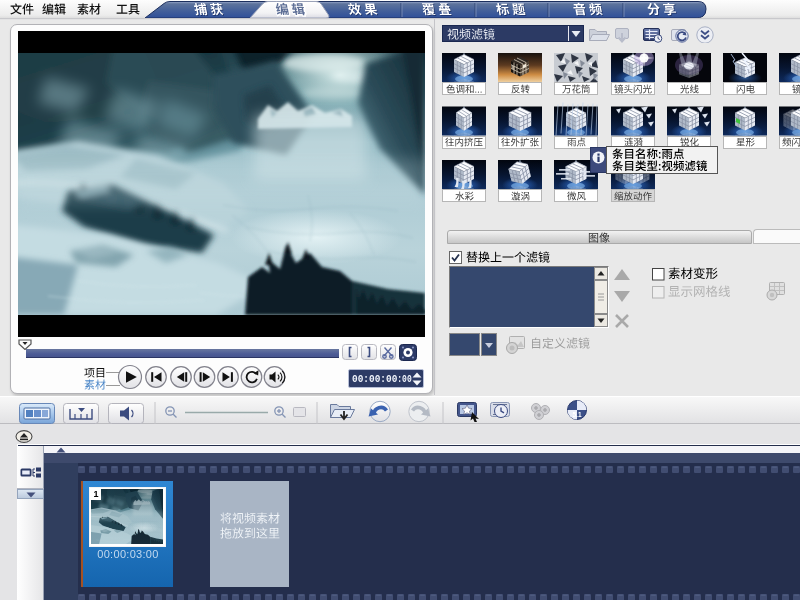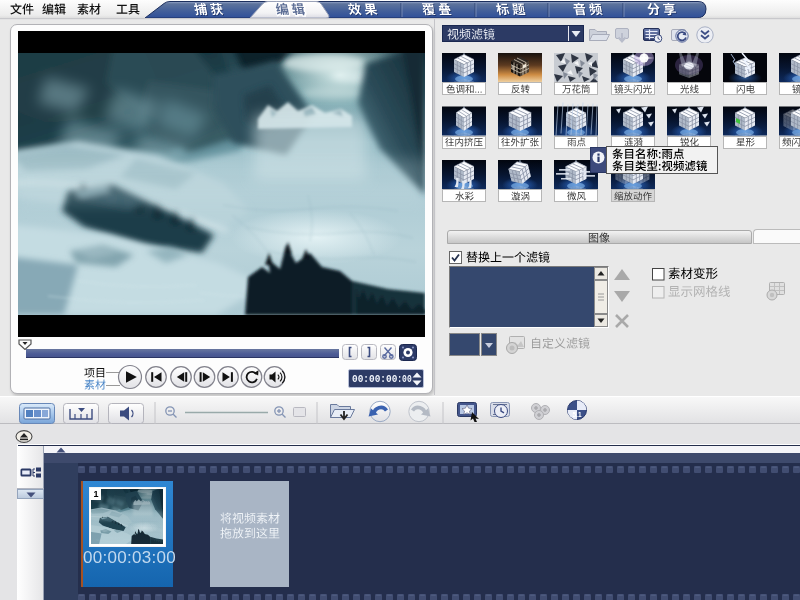--- a/index.html
+++ b/index.html
@@ -1144,19 +1144,19 @@
  <path d="M227,262 L230,224 L244,214 L252,220 L250,206 L262,216 L268,192 L278,210 L292,200 L304,214 L322,218 L334,228 L338,262 Z" fill="#0c1e27"></path>
  <path d="M247,212 l4,-12 l4,12 Z M266,200 l4,-11 l4,12 Z M284,206 l4,-10 l4,11 Z" fill="#09171f"></path>
  <path d="M334,228 L370,236 L407,240 L407,262 L334,262 Z" fill="#16303a"></path>
  <path d="M338,234 l3,13 l4,-11 l5,13 l4,-10 l5,12 l5,-9 l5,11 l6,-8 l6,10 l6,-7 l7,9 l7,-6 l8,7 L407,262 L338,262 Z" fill="#0d222c"></path>
 </g>
 <rect x="0" y="106" width="407" height="46" fill="#c8dee2" opacity="0.22" filter="url(#bf3)"></rect>
 </svg>
     <div class="abs" style="left:1px;top:1px;width:72px;height:55px;background:linear-gradient(rgba(10,40,56,0.5),rgba(30,70,90,0.15) 45%,rgba(90,130,150,0.15))"></div>
 <div class="abs" style="left:1px;top:1px;width:10px;height:11px;background:#fff;font-size:9px;font-weight:bold;color:#000;text-align:center;line-height:11px">1</div>
 </div>
-<div class="abs" style="left:83px;top:548px;width:90px;text-align:center;font-size:17px;color:#c2d9ef;letter-spacing:0.3px">00:00:03:00</div>
+<div class="abs" style="left:83px;top:548px;width:90px;text-align:center;font-size:11px;color:#c2d9ef;letter-spacing:0.3px">00:00:03:00</div>
 <div class="abs" style="left:210px;top:481px;width:79px;height:106px;background:#a9b5c5"></div>
 <svg class="abs" style="left:219.5px;top:512px;overflow:visible" width="62" height="14">
     <path transform="translate(0 10.6)" d="M5.1 -2.6C5.7 -2 6.3 -1.1 6.6 -0.5L7.4 -0.9C7.1 -1.5 6.4 -2.4 5.8 -3ZM9.1 -5.7V-4.2H4.2V-3.4H9.1V-0.1C9.1 0 9 0.1 8.8 0.1C8.6 0.1 7.9 0.1 7.2 0.1C7.3 0.3 7.5 0.7 7.5 0.9C8.4 0.9 9.1 0.9 9.4 0.8C9.8 0.7 9.9 0.4 9.9 -0.1V-3.4H11.4V-4.2H9.9V-5.7ZM0.5 -8C1.1 -7.4 1.8 -6.5 2.1 -5.9L2.8 -6.5V-4.4C1.9 -3.6 1 -2.9 0.5 -2.4L1 -1.6C1.5 -2.1 2.1 -2.7 2.8 -3.3V0.9H3.6V-10.1H2.8V-6.6C2.4 -7.1 1.7 -7.9 1.2 -8.5ZM6.1 -7.3C6.5 -7 6.9 -6.5 7.2 -6.1C6.3 -5.7 5.3 -5.4 4.3 -5.2C4.5 -5 4.7 -4.7 4.8 -4.5C7.4 -5.1 10 -6.4 11.2 -8.8L10.6 -9.2L10.4 -9.1H7.8C8.1 -9.3 8.3 -9.6 8.4 -9.8L7.5 -10.1C6.9 -9.1 5.6 -8.1 4.2 -7.6C4.4 -7.4 4.7 -7.1 4.8 -7C5.6 -7.3 6.4 -7.8 7 -8.4H9.9C9.4 -7.6 8.7 -7 7.9 -6.5C7.6 -6.9 7.1 -7.4 6.7 -7.7ZM17.4 -9.5V-3.1H18.3V-8.7H22V-3.1H22.9V-9.5ZM13.8 -9.6C14.3 -9.2 14.7 -8.5 15 -8.1L15.7 -8.6C15.5 -9 15 -9.6 14.5 -10.1ZM19.6 -7.8V-5.4C19.6 -3.6 19.3 -1.3 16.2 0.3C16.4 0.4 16.7 0.8 16.8 1C18.6 0 19.6 -1.3 20.1 -2.6V-0.2C20.1 0.6 20.4 0.8 21.2 0.8H22.3C23.3 0.8 23.5 0.3 23.6 -1.6C23.4 -1.7 23.1 -1.8 22.8 -2C22.8 -0.2 22.7 0.1 22.3 0.1H21.3C21 0.1 20.9 0 20.9 -0.3V-3.3H20.3C20.5 -4 20.5 -4.8 20.5 -5.4V-7.8ZM12.8 -8V-7.2H15.7C15 -5.7 13.7 -4.2 12.5 -3.3C12.6 -3.2 12.8 -2.7 12.9 -2.4C13.4 -2.8 13.8 -3.2 14.3 -3.7V0.9H15.1V-4.2C15.6 -3.7 16.1 -3 16.3 -2.6L16.9 -3.3C16.7 -3.6 15.8 -4.6 15.4 -5.1C15.9 -5.9 16.4 -6.8 16.8 -7.7L16.3 -8.1L16.1 -8ZM32.4 -6C32.4 -1.8 32.3 -0.4 29.4 0.4C29.5 0.5 29.7 0.8 29.8 1C32.9 0.1 33.1 -1.5 33.2 -6ZM32.7 -1C33.5 -0.4 34.6 0.5 35.1 1L35.6 0.4C35.1 -0.1 34 -0.9 33.2 -1.5ZM29.1 -4.6C28.5 -2.1 27.1 -0.5 24.6 0.3C24.8 0.5 25 0.8 25.1 1C27.8 0 29.3 -1.7 29.9 -4.5ZM25.6 -4.8C25.4 -3.9 25 -3 24.4 -2.4C24.6 -2.3 25 -2.1 25.1 -1.9C25.6 -2.6 26.1 -3.6 26.4 -4.6ZM30.5 -7.3V-1.6H31.3V-6.6H34.2V-1.7H35.1V-7.3H32.9L33.4 -8.6H35.4V-9.4H30.2V-8.6H32.5C32.4 -8.2 32.2 -7.7 32.1 -7.3ZM25.4 -9V-6.3H24.5V-5.5H27V-1.9H27.8V-5.5H30V-6.3H28V-7.8H29.7V-8.6H28V-10.1H27.2V-6.3H26.1V-9ZM43.6 -1C44.7 -0.5 45.9 0.3 46.6 0.8L47.3 0.2C46.6 -0.3 45.3 -1 44.3 -1.5ZM39.5 -1.5C38.8 -0.9 37.6 -0.2 36.6 0.2C36.8 0.3 37.1 0.6 37.2 0.8C38.3 0.3 39.5 -0.4 40.3 -1.2ZM38.3 -3.5C38.5 -3.6 38.9 -3.7 41.3 -3.8C40.2 -3.3 39.2 -3 38.8 -2.8C38.1 -2.6 37.6 -2.4 37.2 -2.4C37.2 -2.2 37.4 -1.8 37.4 -1.6C37.7 -1.7 38.2 -1.8 41.7 -2V-0.1C41.7 0 41.7 0.1 41.5 0.1C41.3 0.1 40.7 0.1 39.9 0.1C40.1 0.3 40.2 0.7 40.3 0.9C41.1 0.9 41.7 0.9 42.1 0.8C42.5 0.6 42.6 0.4 42.6 -0.1V-2L45.6 -2.2C45.9 -1.9 46.2 -1.6 46.4 -1.4L47.1 -1.9C46.6 -2.5 45.6 -3.3 44.7 -3.8L44.1 -3.3C44.3 -3.2 44.6 -3 44.9 -2.8L39.9 -2.6C41.6 -3.1 43.3 -3.8 44.9 -4.7L44.3 -5.2C43.8 -5 43.3 -4.7 42.8 -4.5L40 -4.3C40.7 -4.6 41.3 -4.9 41.9 -5.3L41.7 -5.6H47.4V-6.3H42.4V-7.1H46.1V-7.7H42.4V-8.5H46.8V-9.2H42.4V-10.1H41.5V-9.2H37.3V-8.5H41.5V-7.7H37.9V-7.1H41.5V-6.3H36.6V-5.6H40.9C40.1 -5.1 39.2 -4.7 38.9 -4.5C38.6 -4.4 38.3 -4.3 38.1 -4.3C38.2 -4.1 38.3 -3.7 38.3 -3.5ZM57.3 -10.1V-7.5H53.7V-6.6H57C56.1 -4.7 54.5 -2.7 53 -1.7C53.2 -1.5 53.5 -1.2 53.7 -0.9C55 -2 56.4 -3.7 57.3 -5.4V-0.3C57.3 -0 57.2 0 57 0C56.8 0 56 0 55.2 0C55.4 0.3 55.5 0.7 55.6 0.9C56.6 0.9 57.3 0.9 57.7 0.8C58.1 0.6 58.3 0.4 58.3 -0.3V-6.6H59.5V-7.5H58.3V-10.1ZM50.7 -10.1V-7.5H48.7V-6.6H50.6C50.1 -5 49.2 -3.1 48.3 -2.1C48.5 -1.9 48.7 -1.5 48.8 -1.2C49.5 -2.1 50.2 -3.4 50.7 -4.9V0.9H51.6V-5.2C52.1 -4.6 52.8 -3.7 53 -3.3L53.6 -4.1C53.3 -4.4 52.1 -5.9 51.6 -6.3V-6.6H53.3V-7.5H51.6V-10.1Z" fill="#f0f4f8"></path>
   </svg>
 <svg class="abs" style="left:219.5px;top:527px;overflow:visible" width="62" height="14">
     <path transform="translate(0 10.6)" d="M2 -10.1V-7.7H0.5V-6.8H2V-4.1L0.3 -3.7L0.6 -2.8L2 -3.2V-0.2C2 0 1.9 0 1.8 0C1.6 0.1 1.2 0.1 0.6 0C0.8 0.3 0.9 0.7 0.9 0.9C1.7 0.9 2.1 0.9 2.4 0.7C2.7 0.6 2.9 0.3 2.9 -0.2V-3.5L4.2 -4L4 -4.8L2.9 -4.4V-6.8H4.1V-7.7H2.9V-10.1ZM6 -10.1C5.5 -8.6 4.8 -7.1 3.9 -6.2C4.1 -6 4.4 -5.8 4.6 -5.6C5.1 -6.2 5.5 -6.8 5.9 -7.6H11.4V-8.4H6.3C6.5 -8.9 6.7 -9.4 6.8 -9.9ZM5.4 -6.2V-4.2L4.2 -3.7L4.4 -3L5.4 -3.3V-0.5C5.4 0.6 5.8 0.9 7.1 0.9C7.4 0.9 9.7 0.9 10 0.9C11.1 0.9 11.4 0.4 11.5 -1C11.3 -1 10.9 -1.1 10.7 -1.3C10.7 -0.1 10.6 0.1 9.9 0.1C9.5 0.1 7.5 0.1 7.1 0.1C6.4 0.1 6.2 -0 6.2 -0.5V-3.7L7.7 -4.2V-1.1H8.5V-4.5L9.9 -5.1C9.9 -3.7 9.9 -2.6 9.9 -2.5C9.8 -2.3 9.8 -2.2 9.6 -2.2C9.5 -2.2 9.2 -2.2 8.9 -2.2C9 -2.1 9.1 -1.7 9.1 -1.5C9.4 -1.5 9.8 -1.5 10.1 -1.5C10.4 -1.6 10.6 -1.8 10.7 -2.3C10.7 -2.6 10.7 -4.1 10.7 -5.8L10.8 -5.9L10.2 -6.2L10 -6L10 -6L8.5 -5.4V-7.2H7.7V-5.1L6.2 -4.5V-6.2ZM14.5 -9.9C14.7 -9.4 15 -8.7 15.1 -8.2L15.9 -8.5C15.8 -8.9 15.5 -9.6 15.3 -10.1ZM12.5 -8.1V-7.3H13.9V-4.8C13.9 -3.1 13.8 -1.2 12.3 0.4C12.5 0.5 12.8 0.8 13 0.9C14.6 -0.8 14.8 -2.8 14.8 -4.8V-4.9H16.5C16.4 -1.6 16.3 -0.4 16.1 -0.1C16 0 15.9 0 15.7 0C15.5 0 15.1 0 14.6 -0C14.7 0.2 14.8 0.6 14.8 0.8C15.3 0.9 15.8 0.9 16.1 0.8C16.5 0.8 16.6 0.7 16.8 0.4C17.2 0 17.2 -1.3 17.3 -5.3C17.3 -5.4 17.3 -5.7 17.3 -5.7H14.8V-7.3H17.9V-8.1ZM19.5 -7H21.8C21.5 -5.5 21.2 -4.2 20.6 -3.1C20.1 -4.2 19.7 -5.5 19.5 -6.9ZM19.3 -10.1C19 -8 18.3 -6 17.3 -4.7C17.5 -4.6 17.9 -4.2 18 -4.1C18.4 -4.5 18.7 -5 18.9 -5.6C19.2 -4.3 19.6 -3.2 20.1 -2.2C19.4 -1.2 18.4 -0.4 17.2 0.2C17.4 0.4 17.6 0.8 17.7 1C18.9 0.4 19.8 -0.4 20.6 -1.4C21.2 -0.4 22 0.4 23 0.9C23.2 0.7 23.4 0.3 23.7 0.2C22.6 -0.3 21.8 -1.1 21.1 -2.2C21.9 -3.5 22.3 -5.1 22.7 -7H23.5V-7.8H19.8C20 -8.5 20.1 -9.2 20.3 -9.9ZM31.7 -9V-1.8H32.5V-9ZM34.1 -9.9V-0.4C34.1 -0.2 34 -0.2 33.8 -0.2C33.6 -0.2 32.9 -0.2 32.2 -0.2C32.4 0 32.5 0.5 32.6 0.7C33.4 0.7 34.1 0.7 34.5 0.5C34.8 0.4 34.9 0.1 34.9 -0.4V-9.9ZM24.7 -0.5 24.9 0.4C26.5 0 28.8 -0.4 30.9 -0.8L30.9 -1.6L28.4 -1.1V-3H30.8V-3.8H28.4V-5.1H27.5V-3.8H25.2V-3H27.5V-1ZM25.4 -5.3C25.7 -5.4 26.2 -5.4 29.9 -5.8C30.1 -5.5 30.2 -5.3 30.3 -5.1L31 -5.5C30.7 -6.2 29.9 -7.3 29.2 -8.1L28.5 -7.7C28.8 -7.4 29.2 -6.9 29.4 -6.5L26.4 -6.3C26.9 -6.9 27.4 -7.7 27.8 -8.5H31V-9.3H24.9V-8.5H26.8C26.4 -7.6 25.9 -6.9 25.7 -6.6C25.5 -6.4 25.3 -6.2 25.1 -6.1C25.2 -5.9 25.4 -5.5 25.4 -5.3ZM36.7 -9.1C37.4 -8.5 38.1 -7.7 38.4 -7.2L39.2 -7.7C38.8 -8.2 38.1 -9 37.4 -9.6ZM39 -5.6H36.6V-4.7H38.1V-1.2C37.6 -1 37 -0.6 36.4 -0L37.1 0.9C37.6 0.2 38.2 -0.4 38.6 -0.4C38.9 -0.4 39.3 -0.1 39.8 0.2C40.6 0.6 41.6 0.7 43.1 0.7C44.3 0.7 46.3 0.6 47.3 0.6C47.3 0.3 47.4 -0.2 47.5 -0.4C46.3 -0.3 44.4 -0.2 43.1 -0.2C41.8 -0.2 40.7 -0.3 40 -0.7C39.5 -0.9 39.3 -1.1 39 -1.2ZM39.9 -6.1C40.9 -5.5 41.9 -4.7 42.9 -3.9C42 -3 40.9 -2.4 39.5 -1.9C39.6 -1.7 39.9 -1.3 40 -1.1C41.5 -1.6 42.6 -2.4 43.6 -3.4C44.6 -2.6 45.6 -1.7 46.2 -1.1L46.9 -1.8C46.2 -2.4 45.2 -3.2 44.2 -4.1C44.9 -5 45.4 -6.1 45.8 -7.4H47.3V-8.2H43.4L44 -8.4C43.9 -8.9 43.5 -9.6 43.1 -10.2L42.3 -9.9C42.6 -9.4 42.9 -8.7 43.1 -8.2H39.5V-7.4H44.9C44.5 -6.3 44.1 -5.4 43.5 -4.6C42.5 -5.3 41.4 -6.1 40.5 -6.7ZM50.7 -6.5H53.6V-5H50.7ZM54.5 -6.5H57.4V-5H54.5ZM50.7 -8.8H53.6V-7.3H50.7ZM54.5 -8.8H57.4V-7.3H54.5ZM49.5 -2.8V-2H53.6V-0.2H48.6V0.6H59.4V-0.2H54.5V-2H58.7V-2.8H54.5V-4.2H58.3V-9.6H49.8V-4.2H53.6V-2.8Z" fill="#f0f4f8"></path>
   </svg>
 </body></html>

